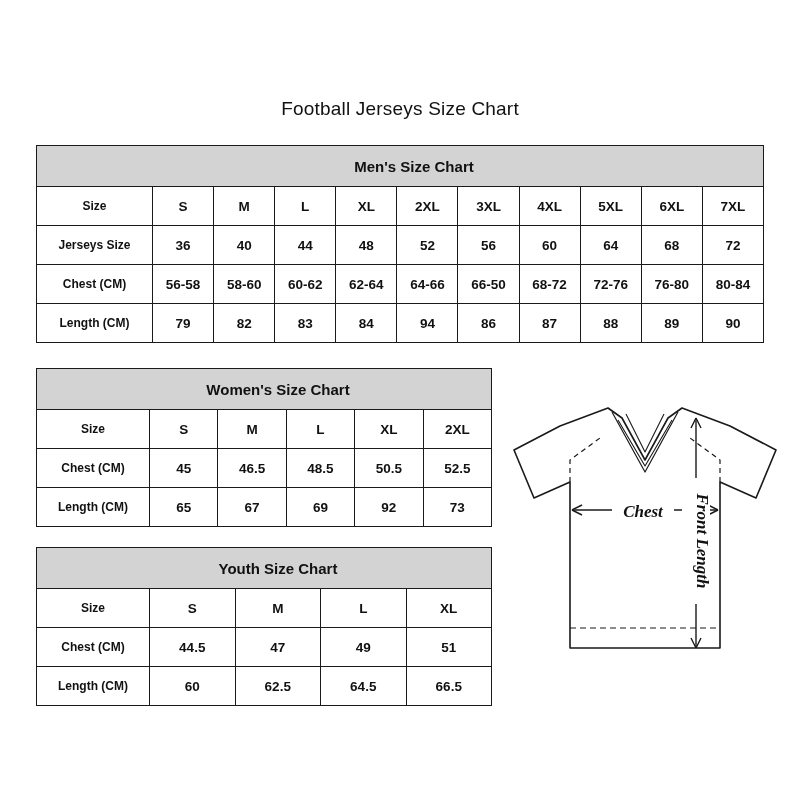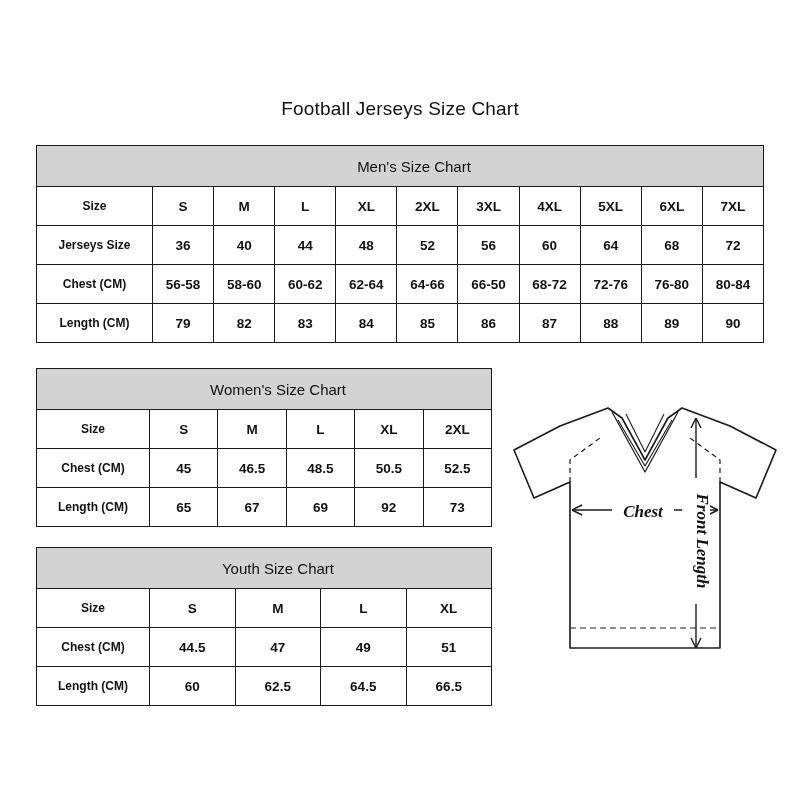--- a/index.html
+++ b/index.html
@@ -44,21 +44,21 @@
     font-size: 13.5px;
     font-weight: bold;
     color: #111111;
     padding: 0;
     height: 39px;
     box-sizing: border-box;
   }
   table.size-table .section-head {
     background: #d3d3d3;
     font-size: 15px;
-    font-weight: normal;
+    font-weight: bold;
     height: 41px;
     padding-left: 28px;
   }
   table.size-table .row-label {
     font-size: 12px;
   }
 
   
   #mens-table {
     position: absolute;
@@ -168,21 +168,21 @@
         <td>72-76</td>
         <td>76-80</td>
         <td>80-84</td>
       </tr>
       <tr>
         <td class="row-label">Length (CM)</td>
         <td>79</td>
         <td>82</td>
         <td>83</td>
         <td>84</td>
-        <td>85</td>
+        <td>94</td>
         <td>86</td>
         <td>87</td>
         <td>88</td>
         <td>89</td>
         <td>90</td>
       </tr>
     </tbody>
   </table>
 
   <table class="size-table" id="womens-table">

